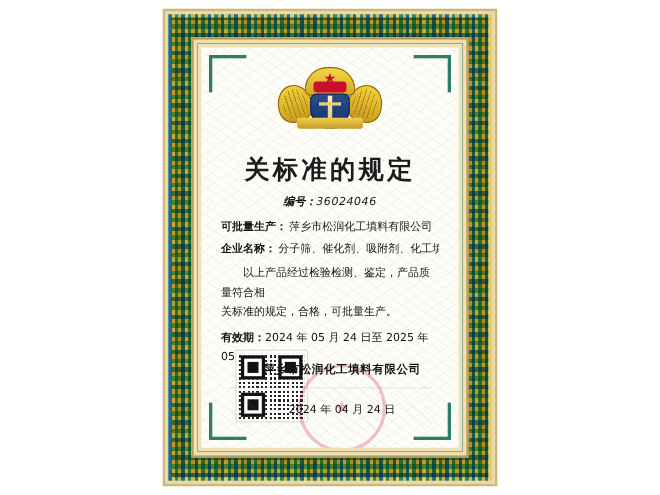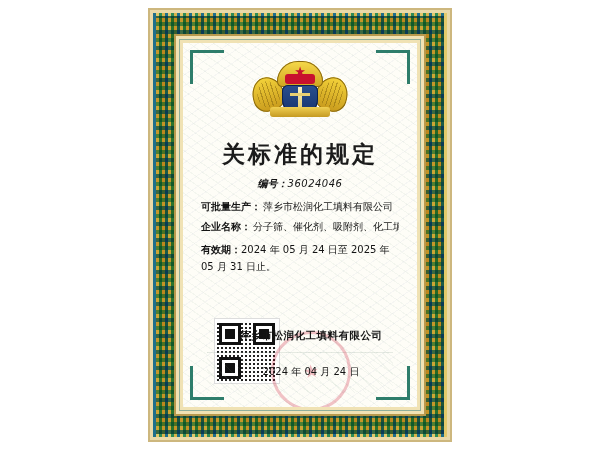--- a/index.html
+++ b/index.html
@@ -385,20 +385,24 @@
         <div class="field">
           <span class="lbl">可批量生产：</span>
           <span class="val">萍乡市松润化工填料有限公司</span>
         </div>
 
         <div class="field">
           <span class="lbl">企业名称：</span>
           <span class="val">分子筛、催化剂、吸附剂、化工填料。</span>
         </div>
 
+        <div class="statement">
+          <span>以上产品经过检验检测、鉴定，产品质量符合相</span>
+          <span class="l2">关标准的规定，合格，可批量生产。</span>
+        </div>
 
         <div class="validity">
           <span class="lbl">有效期：</span><span class="val">2024 年 05 月 24 日至 2025 年 05 月 31 日止。</span>
         </div>
       </div>
 
       <div class="footer">
         <div class="qr">
           <div class="fp tl"></div>
           <div class="fp tr"></div>

